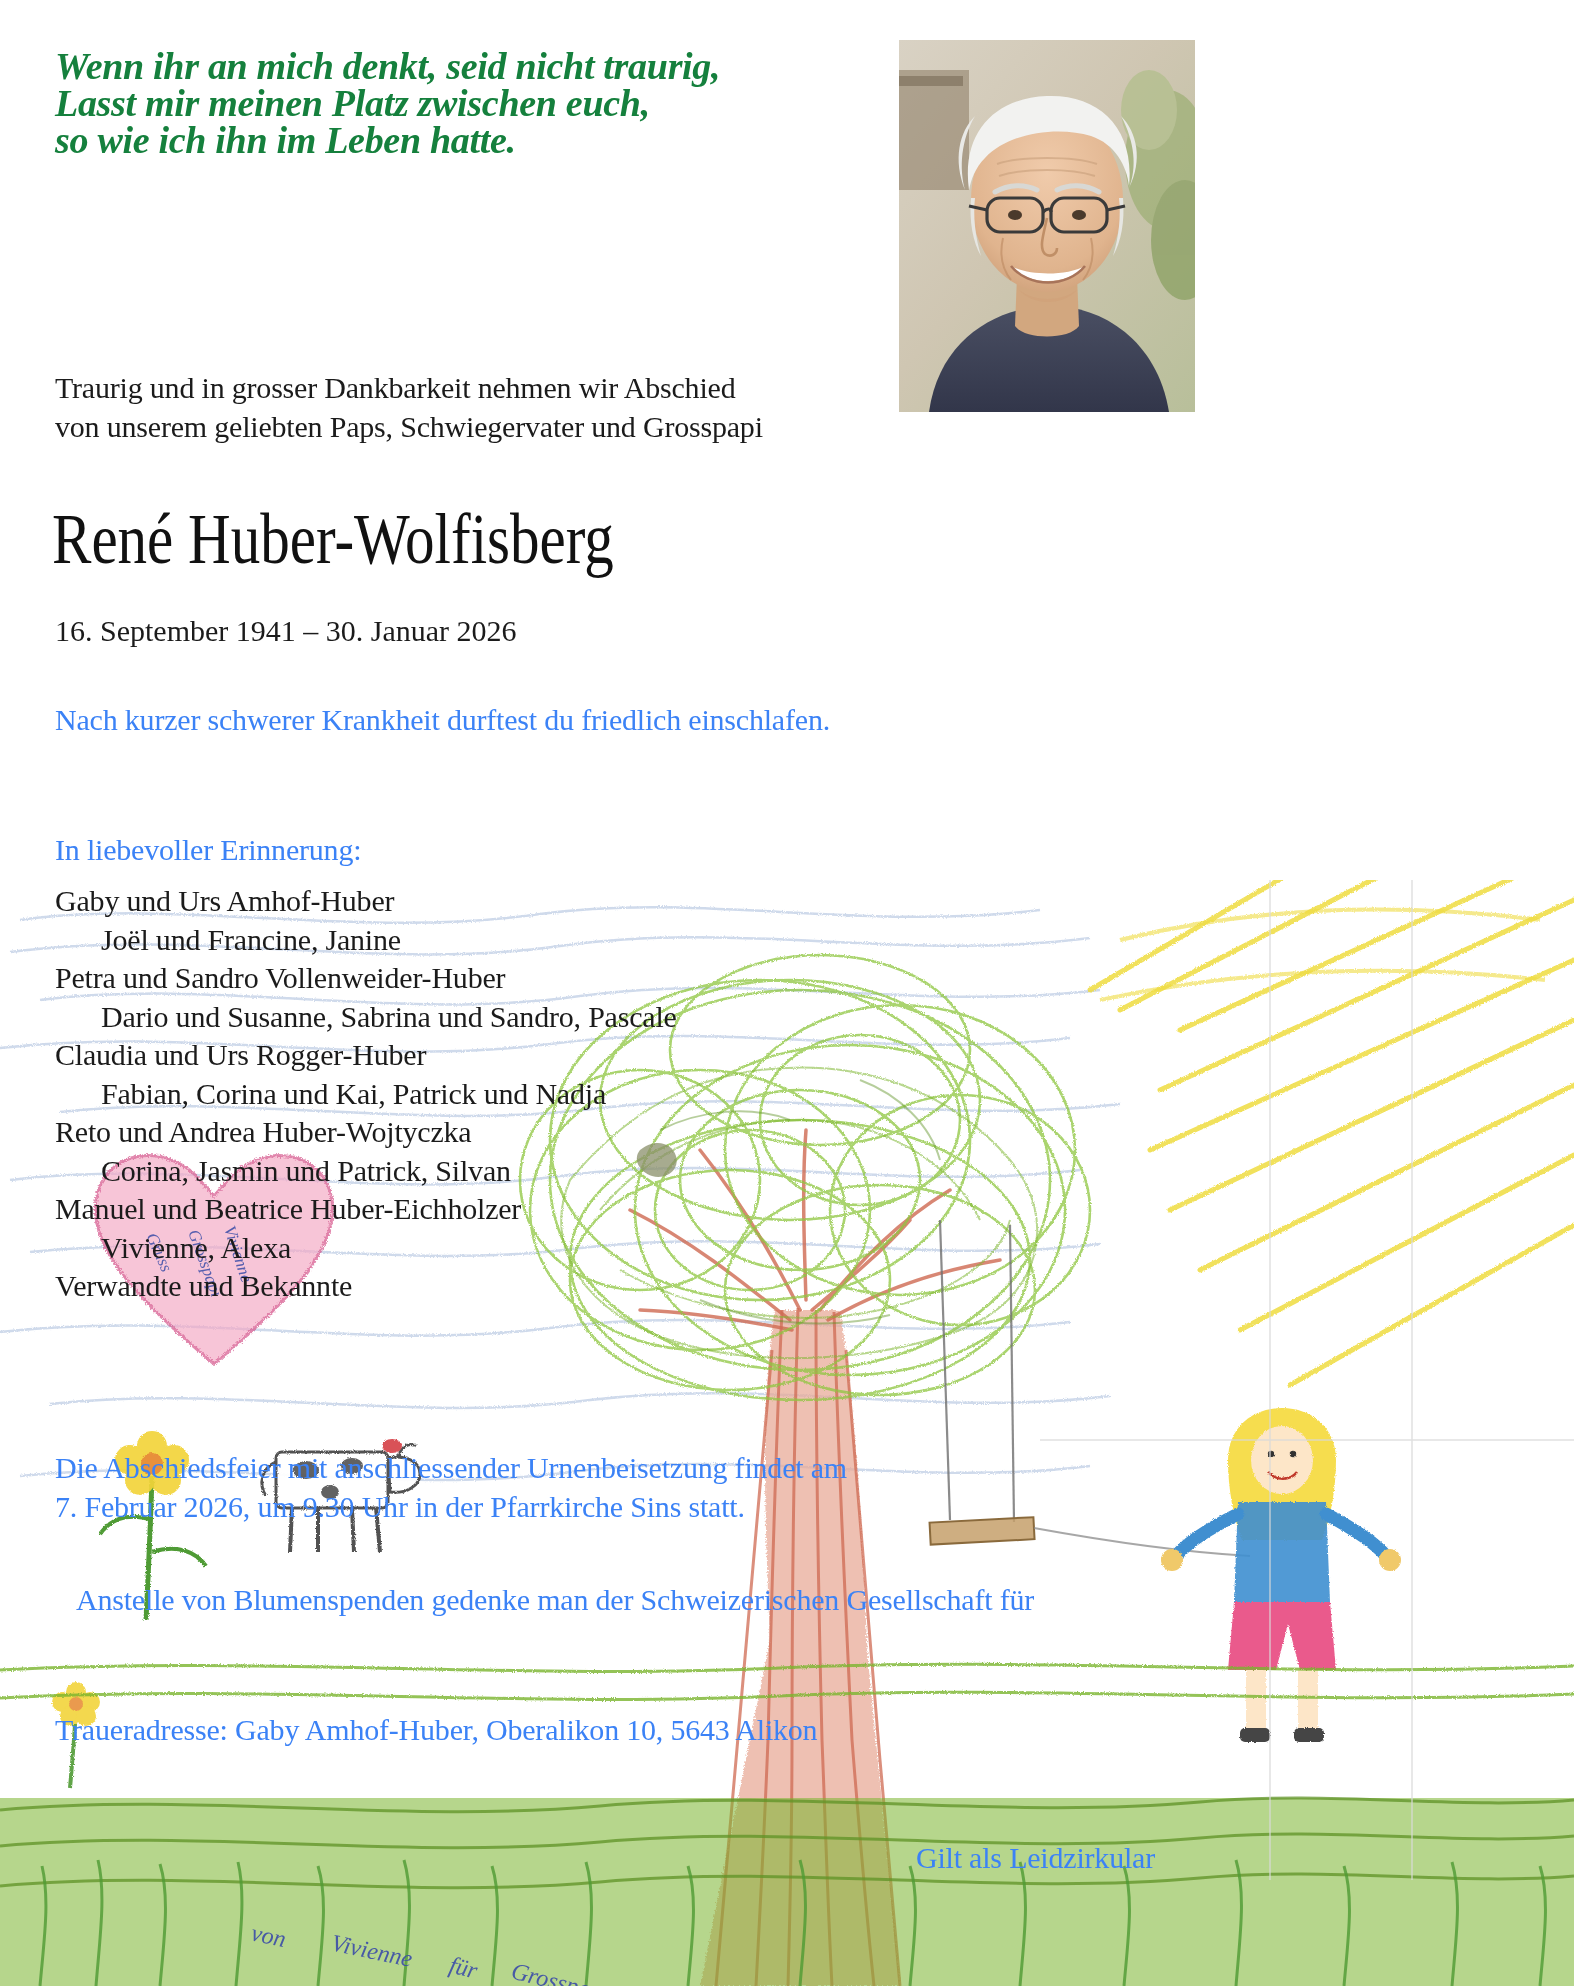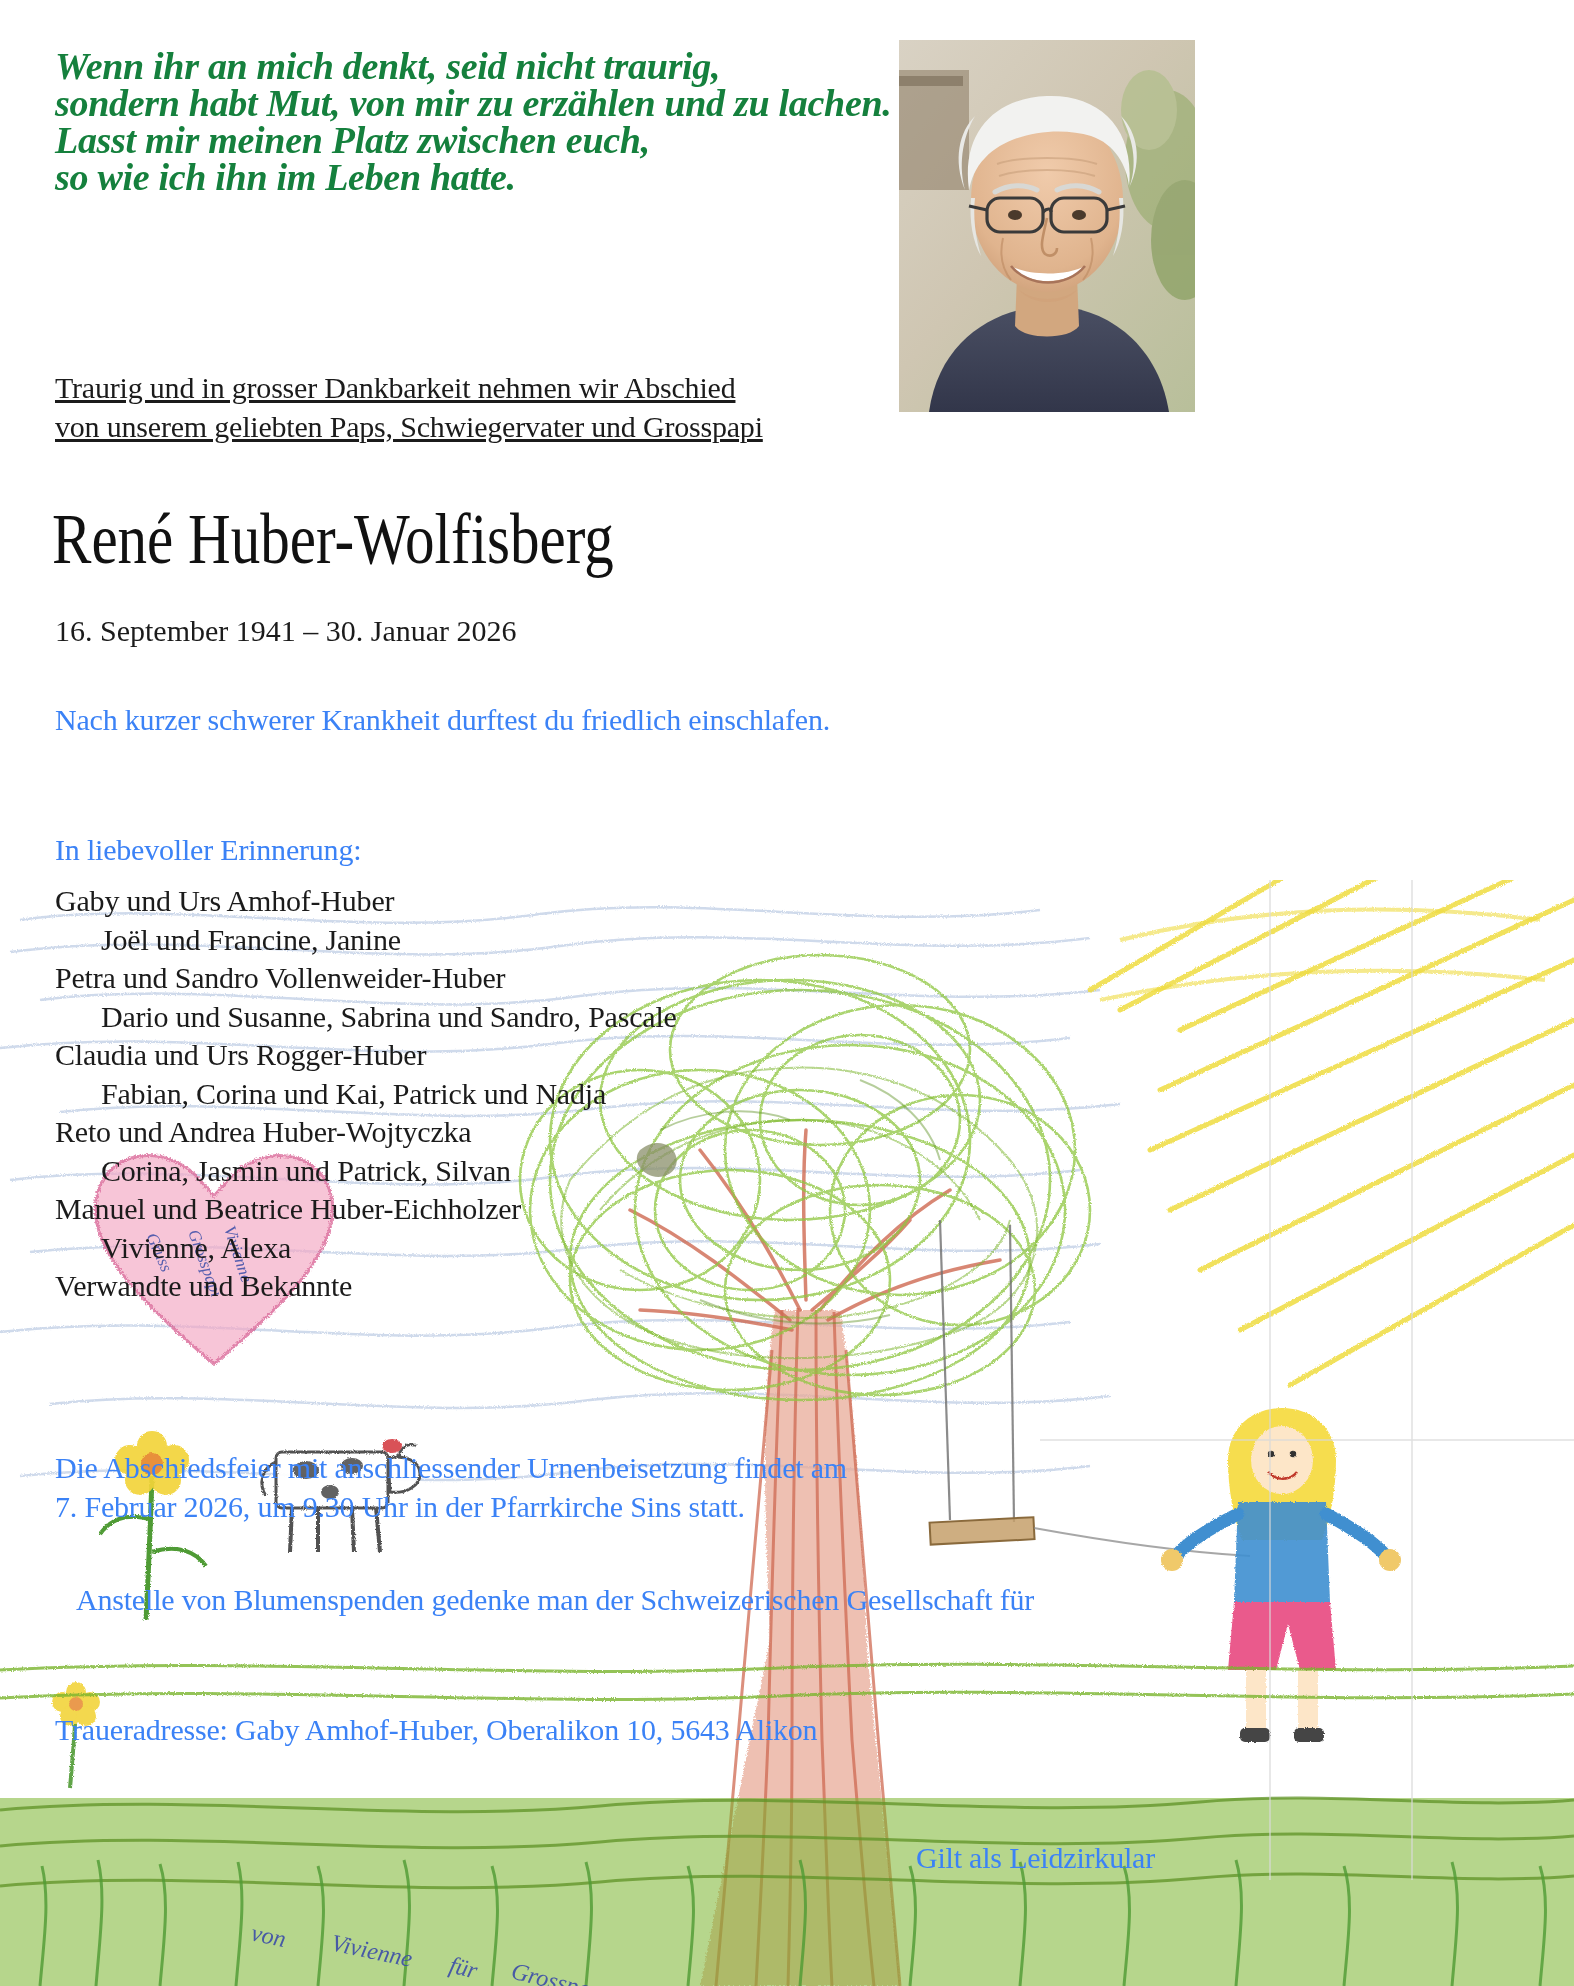--- a/index.html
+++ b/index.html
@@ -43,21 +43,21 @@
     overflow:hidden;
     background:#cfc9bd;
   }
   .photo svg{display:block;width:296px;height:372px;}
   .intro{
     position:absolute;left:55px;top:368px;width:1050px;
     font-size:30px;line-height:39px;color:#1b1b1b;
     font-family:"Liberation Serif", serif;
     letter-spacing:-0.2px;
   }
-  .intro div{white-space:nowrap;text-decoration:underline;}
+  .intro div{white-space:nowrap;}
   .name{
     position:absolute;left:52px;top:500px;
     font-size:72px;
     line-height:78px;
     color:#111;
     font-family:"Liberation Serif", serif;
     font-weight:400;
     transform:scaleX(0.82);
     transform-origin:left top;
     white-space:nowrap;
@@ -341,21 +341,20 @@
         <path d="M1412,0 L1412,1000"></path>
         <path d="M1040,560 L1574,560"></path>
       </g>
     </svg>
   </div>
 
   <div id="content">
 
     <div class="poem">
       <div>Wenn ihr an mich denkt, seid nicht traurig,</div>
-      <div>sondern habt Mut, von mir zu erzählen und zu lachen.</div>
       <div>Lasst mir meinen Platz zwischen euch,</div>
       <div>so wie ich ihn im Leben hatte.</div>
     </div>
 
     <div class="photo">
       <svg viewBox="0 0 296 372" xmlns="http://www.w3.org/2000/svg">
         <defs>
           <linearGradient id="bgwall" x1="0" y1="0" x2="1" y2="1">
             <stop offset="0%" stop-color="#d9d2c4"></stop>
             <stop offset="45%" stop-color="#cfc6b2"></stop>

